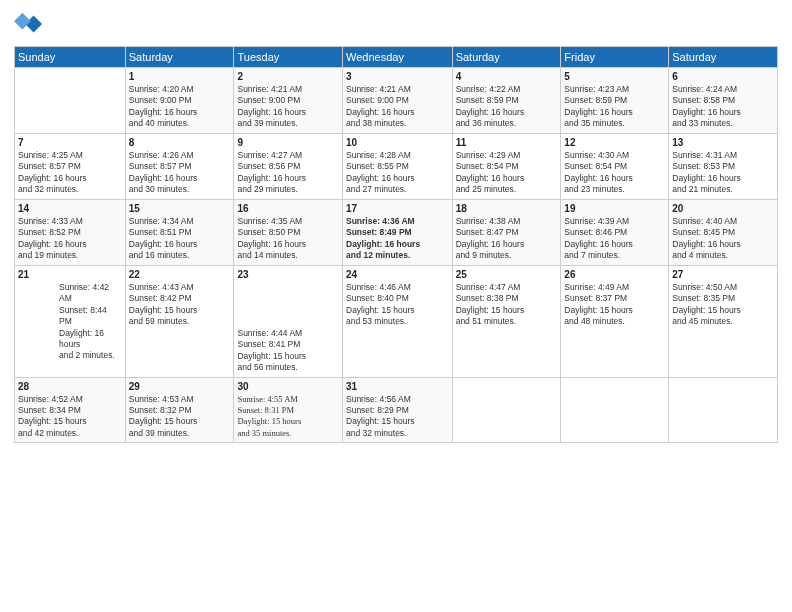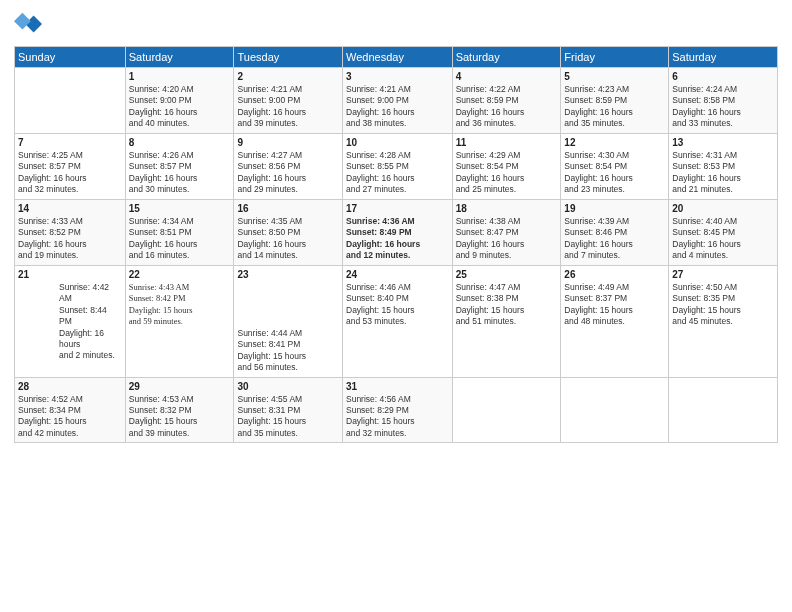--- a/index.html
+++ b/index.html
@@ -285,21 +285,21 @@
         <tr>
           <td>
             <div class="day-num">21</div>
             <div class="day-info" style="white-space: pre-line; margin-left: 41px;">Sunrise: 4:42 AM
 Sunset: 8:44 PM
 Daylight: 16 hours
 and 2 minutes.</div>
           </td>
           <td>
             <div class="day-num">22</div>
-            <div class="day-info" style="white-space: pre-line; font-family: Liberation Serif, serif;">Sunrise: 4:43 AM
+            <div class="day-info" style="white-space: pre-line;">Sunrise: 4:43 AM
 Sunset: 8:42 PM
 Daylight: 15 hours
 and 59 minutes.</div>
           </td>
           <td>
             <div class="day-num">23</div>
             <div class="day-info" style="white-space: pre-line; margin-top: 48px;">Sunrise: 4:44 AM
 Sunset: 8:41 PM
 Daylight: 15 hours
 and 56 minutes.</div>
@@ -343,21 +343,21 @@
           </td>
           <td>
             <div class="day-num">29</div>
             <div class="day-info" style="white-space: pre-line;">Sunrise: 4:53 AM
 Sunset: 8:32 PM
 Daylight: 15 hours
 and 39 minutes.</div>
           </td>
           <td>
             <div class="day-num">30</div>
-            <div class="day-info" style="white-space: pre-line;">Sunrise: 4:55 AM
+            <div class="day-info" style="white-space: pre-line; font-family: Liberation Serif, serif;">Sunrise: 4:55 AM
 Sunset: 8:31 PM
 Daylight: 15 hours
 and 35 minutes.</div>
           </td>
           <td>
             <div class="day-num">31</div>
             <div class="day-info" style="white-space: pre-line;">Sunrise: 4:56 AM
 Sunset: 8:29 PM
 Daylight: 15 hours
 and 32 minutes.</div>

